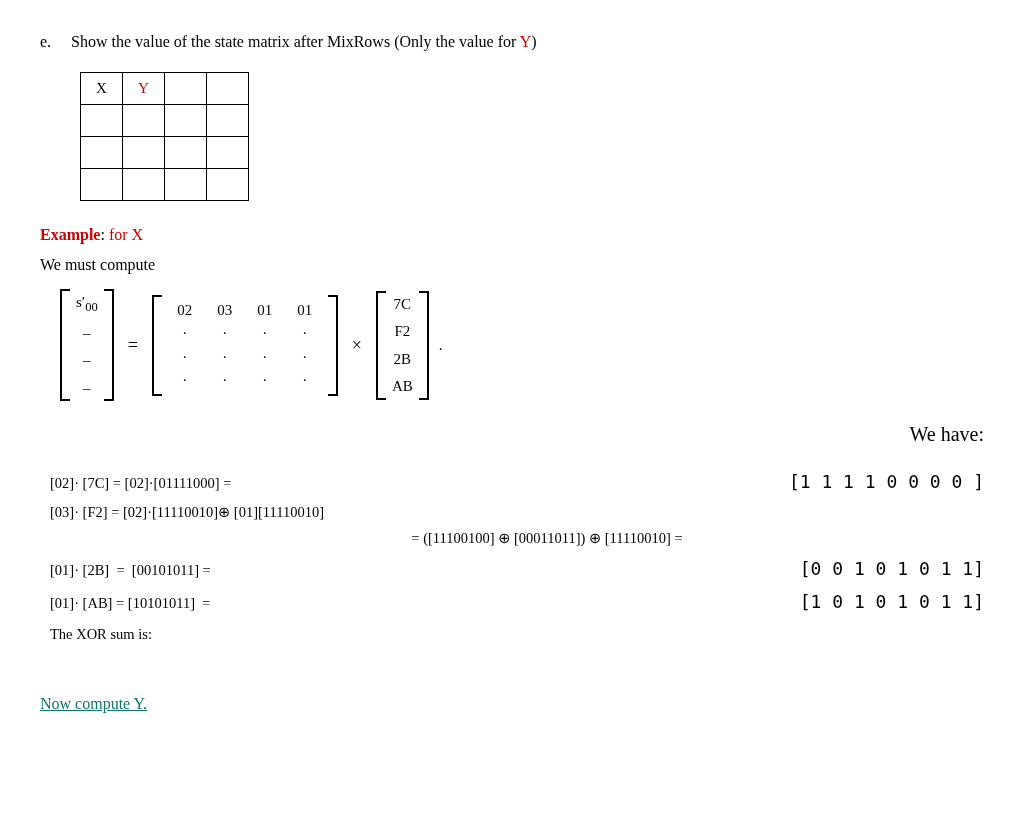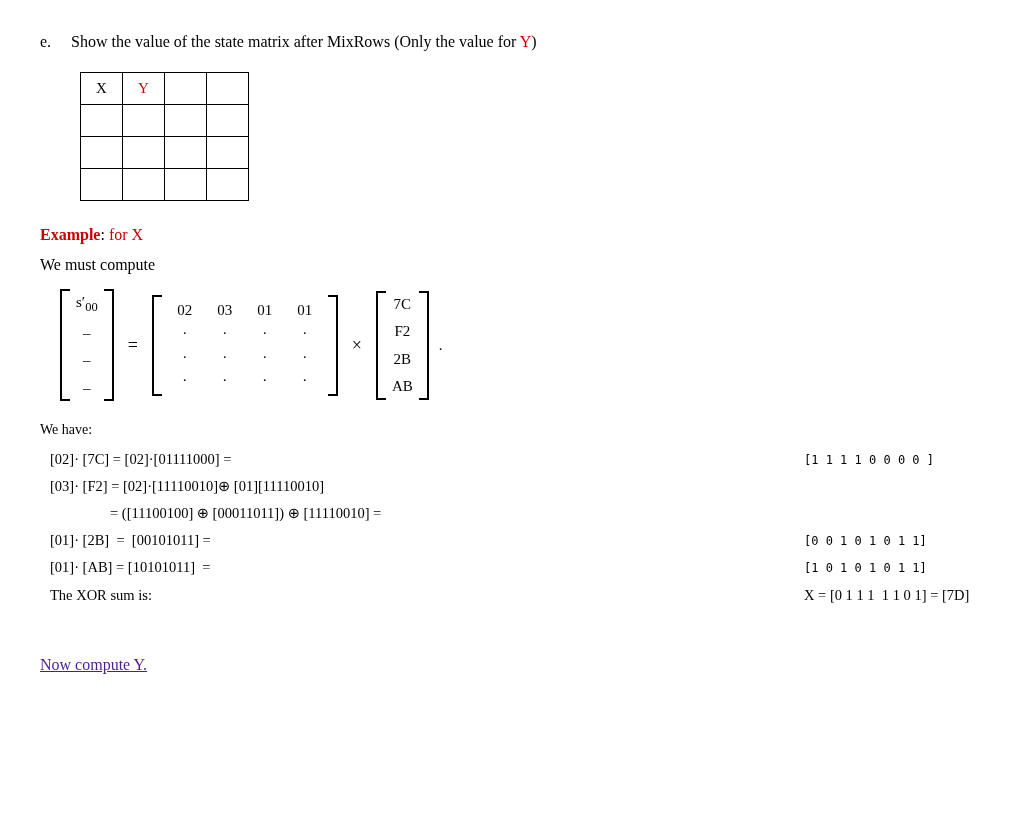--- a/index.html
+++ b/index.html
@@ -85,22 +85,23 @@
       margin: 0 4px;
     }
 
     .times-sign {
       font-size: 18px;
       margin: 0 4px;
     }
 
     
     .we-have {
-      margin: 10px 0 6px 0;
-      font-size: 14px;
+      margin: 10px 0 16px 0;
+      font-size: 20px;
+      text-align: right;
     }
 
     .computations {
       margin-left: 10px;
       font-size: 14.5px;
       line-height: 1.85;
     }
 
     .comp-row {
       display: flex;
@@ -110,37 +111,38 @@
 
     .comp-left {
       flex: 1;
     }
 
     .comp-right {
       min-width: 200px;
       text-align: left;
       padding-left: 20px;
       font-family: monospace;
-      font-size: 12px;
+      font-size: 18px;
     }
 
     .indented {
       padding-left: 60px;
+      text-align: center;
     }
 
     .xor-sum-row {
       display: flex;
       justify-content: space-between;
       align-items: flex-end;
       margin-top: 2px;
     }
 
     .now-compute {
       margin-top: 22px;
-      color: #4c1d95;
+      color: #0f766e;
       text-decoration: underline;
       cursor: pointer;
       font-size: 16px;
       display: inline-block;
     }
 
     
     .left-bracket {
       border-left: 2px solid #000;
       border-top: 2px solid #000;
@@ -318,22 +320,19 @@
     <span class="comp-left">
       [01]· [AB] = [10101011] &nbsp;=
     </span>
     <span class="comp-right mono">
       [1 0 1 0  1 0 1 1]
     </span>
   </div>
 
   <div class="xor-sum-row">
     <span class="comp-left">The XOR sum is:</span>
-    <span class="comp-right mono" style="font-family:'Times New Roman',serif; font-size:14.5px; font-weight:normal;">
-      X = [0 1 1 1&nbsp; 1 1 0 1] = [7D]
-    </span>
   </div>
 
 </div>
 
 <div style="margin-top: 22px;">
   <a class="now-compute" href="#">Now compute Y.</a>
 </div>
 
 </body></html>

